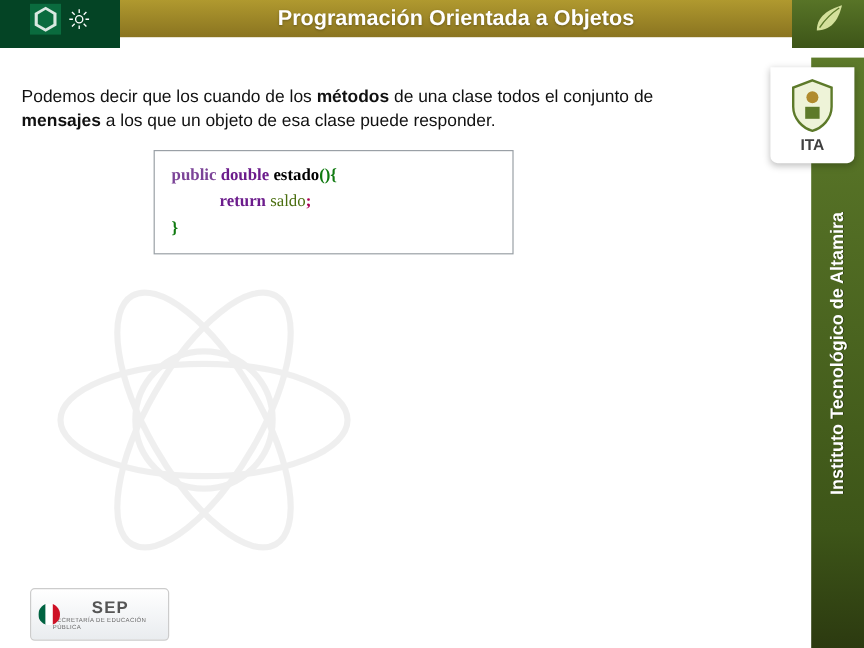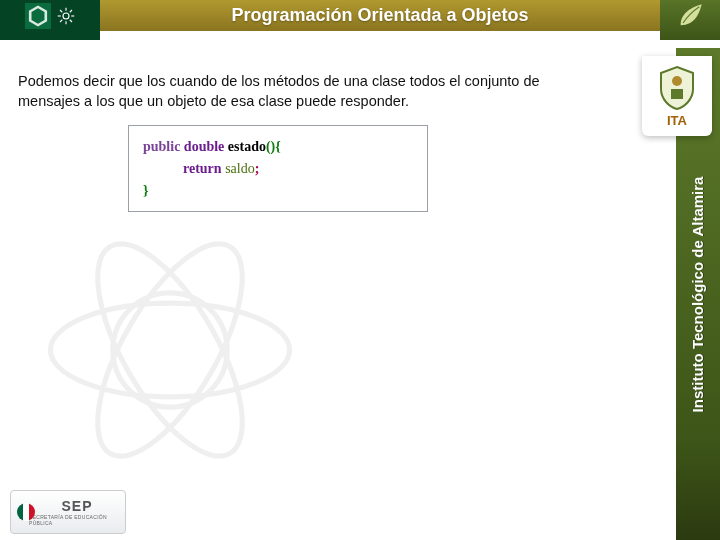--- a/index.html
+++ b/index.html
@@ -10,34 +10,34 @@
   .header-left { width:100px; height:48px; background:#044425; display:flex; align-items:center; justify-content:center; gap:6px; }
   .mini-gear { width:18px; height:18px; }
   .mini-green { width:26px; height:26px; }
   .title { flex:1; text-align:center; color:#fff; font-size:18px; font-weight:bold; text-shadow:0 1px 2px rgba(0,0,0,.3);}
   .header-right { width:60px; height:48px; background:linear-gradient(#5d7a2a,#3d5518); display:flex; align-items:center; justify-content:center; }
   .leaf-icon { width:28px; height:28px; }
   .right-strip { position:absolute; right:0; top:48px; bottom:0; width:44px; background:linear-gradient(#5d7a2a,#3d5518 80%,#2c3a10); display:flex; align-items:center; justify-content:center; }
   .right-strip .rot { transform:rotate(-90deg); white-space:nowrap; color:#fff; font-weight:bold; font-size:15px; text-shadow:0 1px 0 rgba(0,0,0,.4);}
   .ita-badge { position:absolute; right:8px; top:56px; width:70px; height:80px; background:#fff; border-radius:0 0 6px 6px; box-shadow:0 2px 6px rgba(0,0,0,.25); display:flex; flex-direction:column; align-items:center; justify-content:center; }
   .ita-badge .shield { width:40px; height:46px; }
-  .ita-badge .lbl { font-size:13px; font-weight:bold; color:#a16207; margin-top:2px;text-align:center; }
+  .ita-badge .lbl { font-size:13px; font-weight:bold; color:#404040; margin-top:2px;text-align:center; }
   .content { position:absolute; left:18px; top:72px; right:60px; bottom:72px; font-size:14.5px; color:#111; line-height:1.35; }
   .content p { margin-bottom:14px; max-width:560px; }
-  .content strong { font-weight:normal; }
+  .content strong { font-weight:bold; }
   .code-box { width:300px; margin:8px 0 18px 110px; border:1px solid #9aa0a6; background:#fff; padding:10px 14px; font-family:Liberation Serif, serif; font-size:14px; line-height:1.55; }
   .kw-pub { color:#7b4397; font-weight:bold; }
   .kw-ret { color:#6c1c8c; font-weight:bold; }
   .ty { color:#6c1c8c; font-weight:bold; }
   .fn { color:#000; font-weight:bold; }
   .par { color:#107a10; font-weight:bold; }
   .var { color:#4a6e0f; }
   .semi{ color:#a05; font-weight:bold; }
   .brace{ color:#107a10; font-weight:bold; }
-  .footer { position:absolute; left:0; bottom:0; height:56px; display:flex; align-items:center; padding-left:10px; gap:10px; }
+  .footer { position:absolute; left:0; bottom:0; height:56px; display:flex; align-items:center; padding-left:25px; gap:10px; }
   .sep-logo { width:116px; height:44px; background:linear-gradient(#fff,#e9ecef); border:1px solid #ccc; border-radius:4px; display:flex; align-items:center; justify-content:center; flex-direction:column; position:relative; }
   .sep-logo .big { font-size:14px; font-weight:bold; color:#555; letter-spacing:1px; }
   .sep-logo .small { font-size:5px; color:#666; letter-spacing:.3px; }
   .flag { position:absolute; left:6px; top:50%; transform:translateY(-50%); width:18px; height:18px; border-radius:50%; overflow:hidden; }
   .flag div{height:100%;width:33.4%;float:left;}
   .fg{background:#006341;} .fw{background:#fff;} .fr{background:#ce1126;}
 </style>
 </head>
 <body>
 

